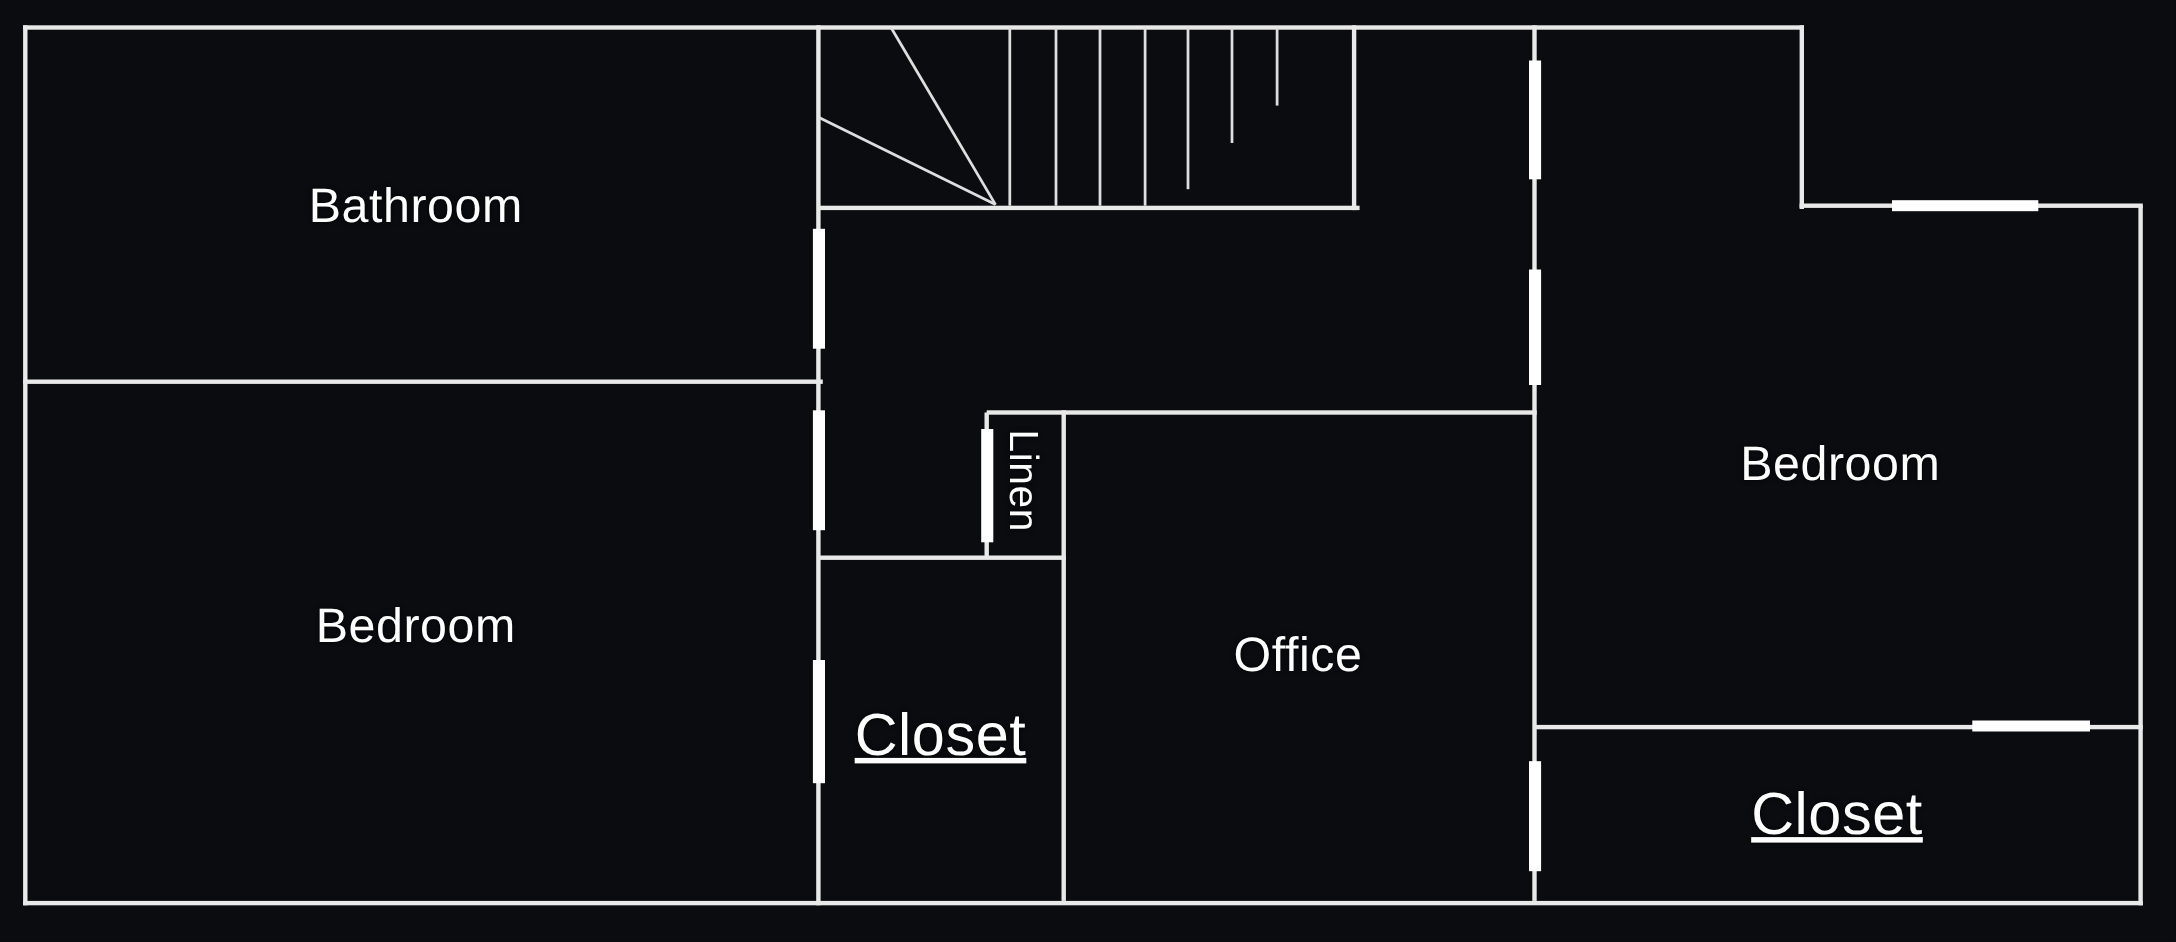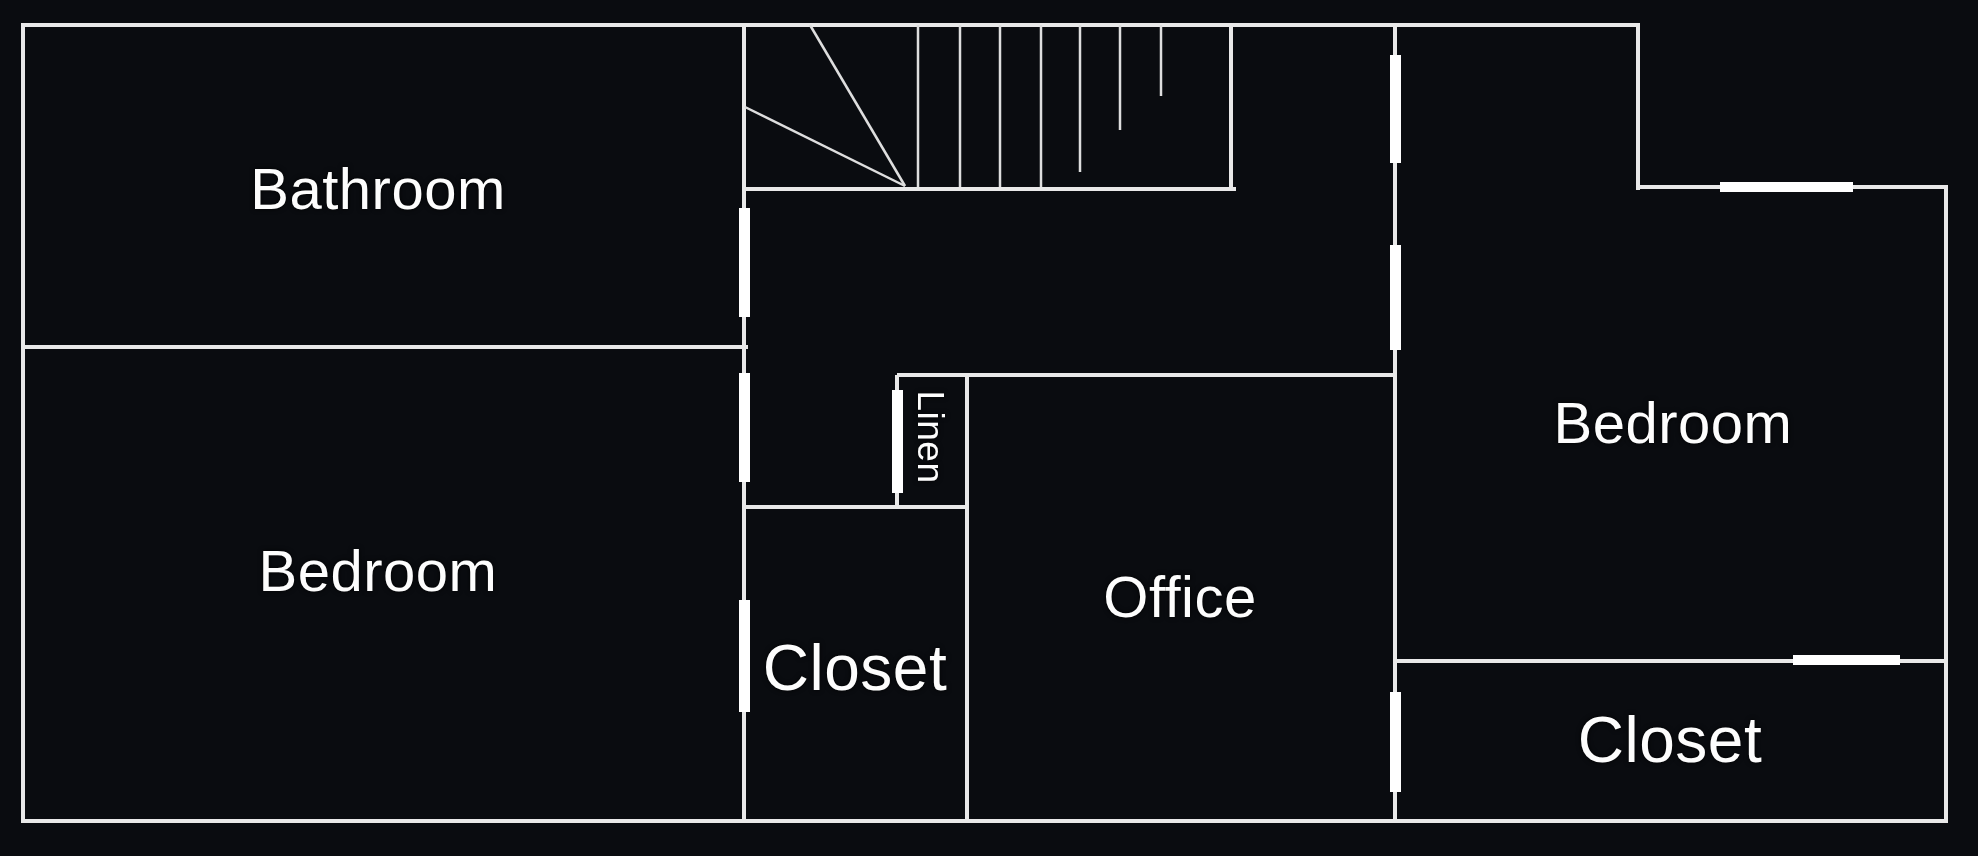--- a/index.html
+++ b/index.html
@@ -22,22 +22,22 @@
   }
   .room-label {
     position: absolute;
     transform: translate(-50%, -50%);
     color: #fdfdfd;
     white-space: nowrap;
     text-shadow: 0 0 5px rgba(0,0,0,0.85);
     letter-spacing: 0.5px;
     user-select: none;
   }
-  .lbl-room   { font-size: 58px; }
-  .lbl-closet { font-size: 64px; }
+  .lbl-room   { font-size: 44px; }
+  .lbl-closet { font-size: 54px; text-decoration: underline; }
   .lbl-linen  { font-size: 37px; transform: translate(-50%, -50%) rotate(90deg); }
 
   .lbl-bathroom      { left: 378px;  top: 188px; }
   .lbl-bedroom-left  { left: 378px;  top: 570px; }
   .lbl-closet-left   { left: 855px;  top: 668px; }
   .lbl-linen-pos     { left: 930px;  top: 437px; }
   .lbl-office        { left: 1180px; top: 596px; }
   .lbl-bedroom-right { left: 1673px; top: 422px; }
   .lbl-closet-right  { left: 1670px; top: 740px; }
 </style>

